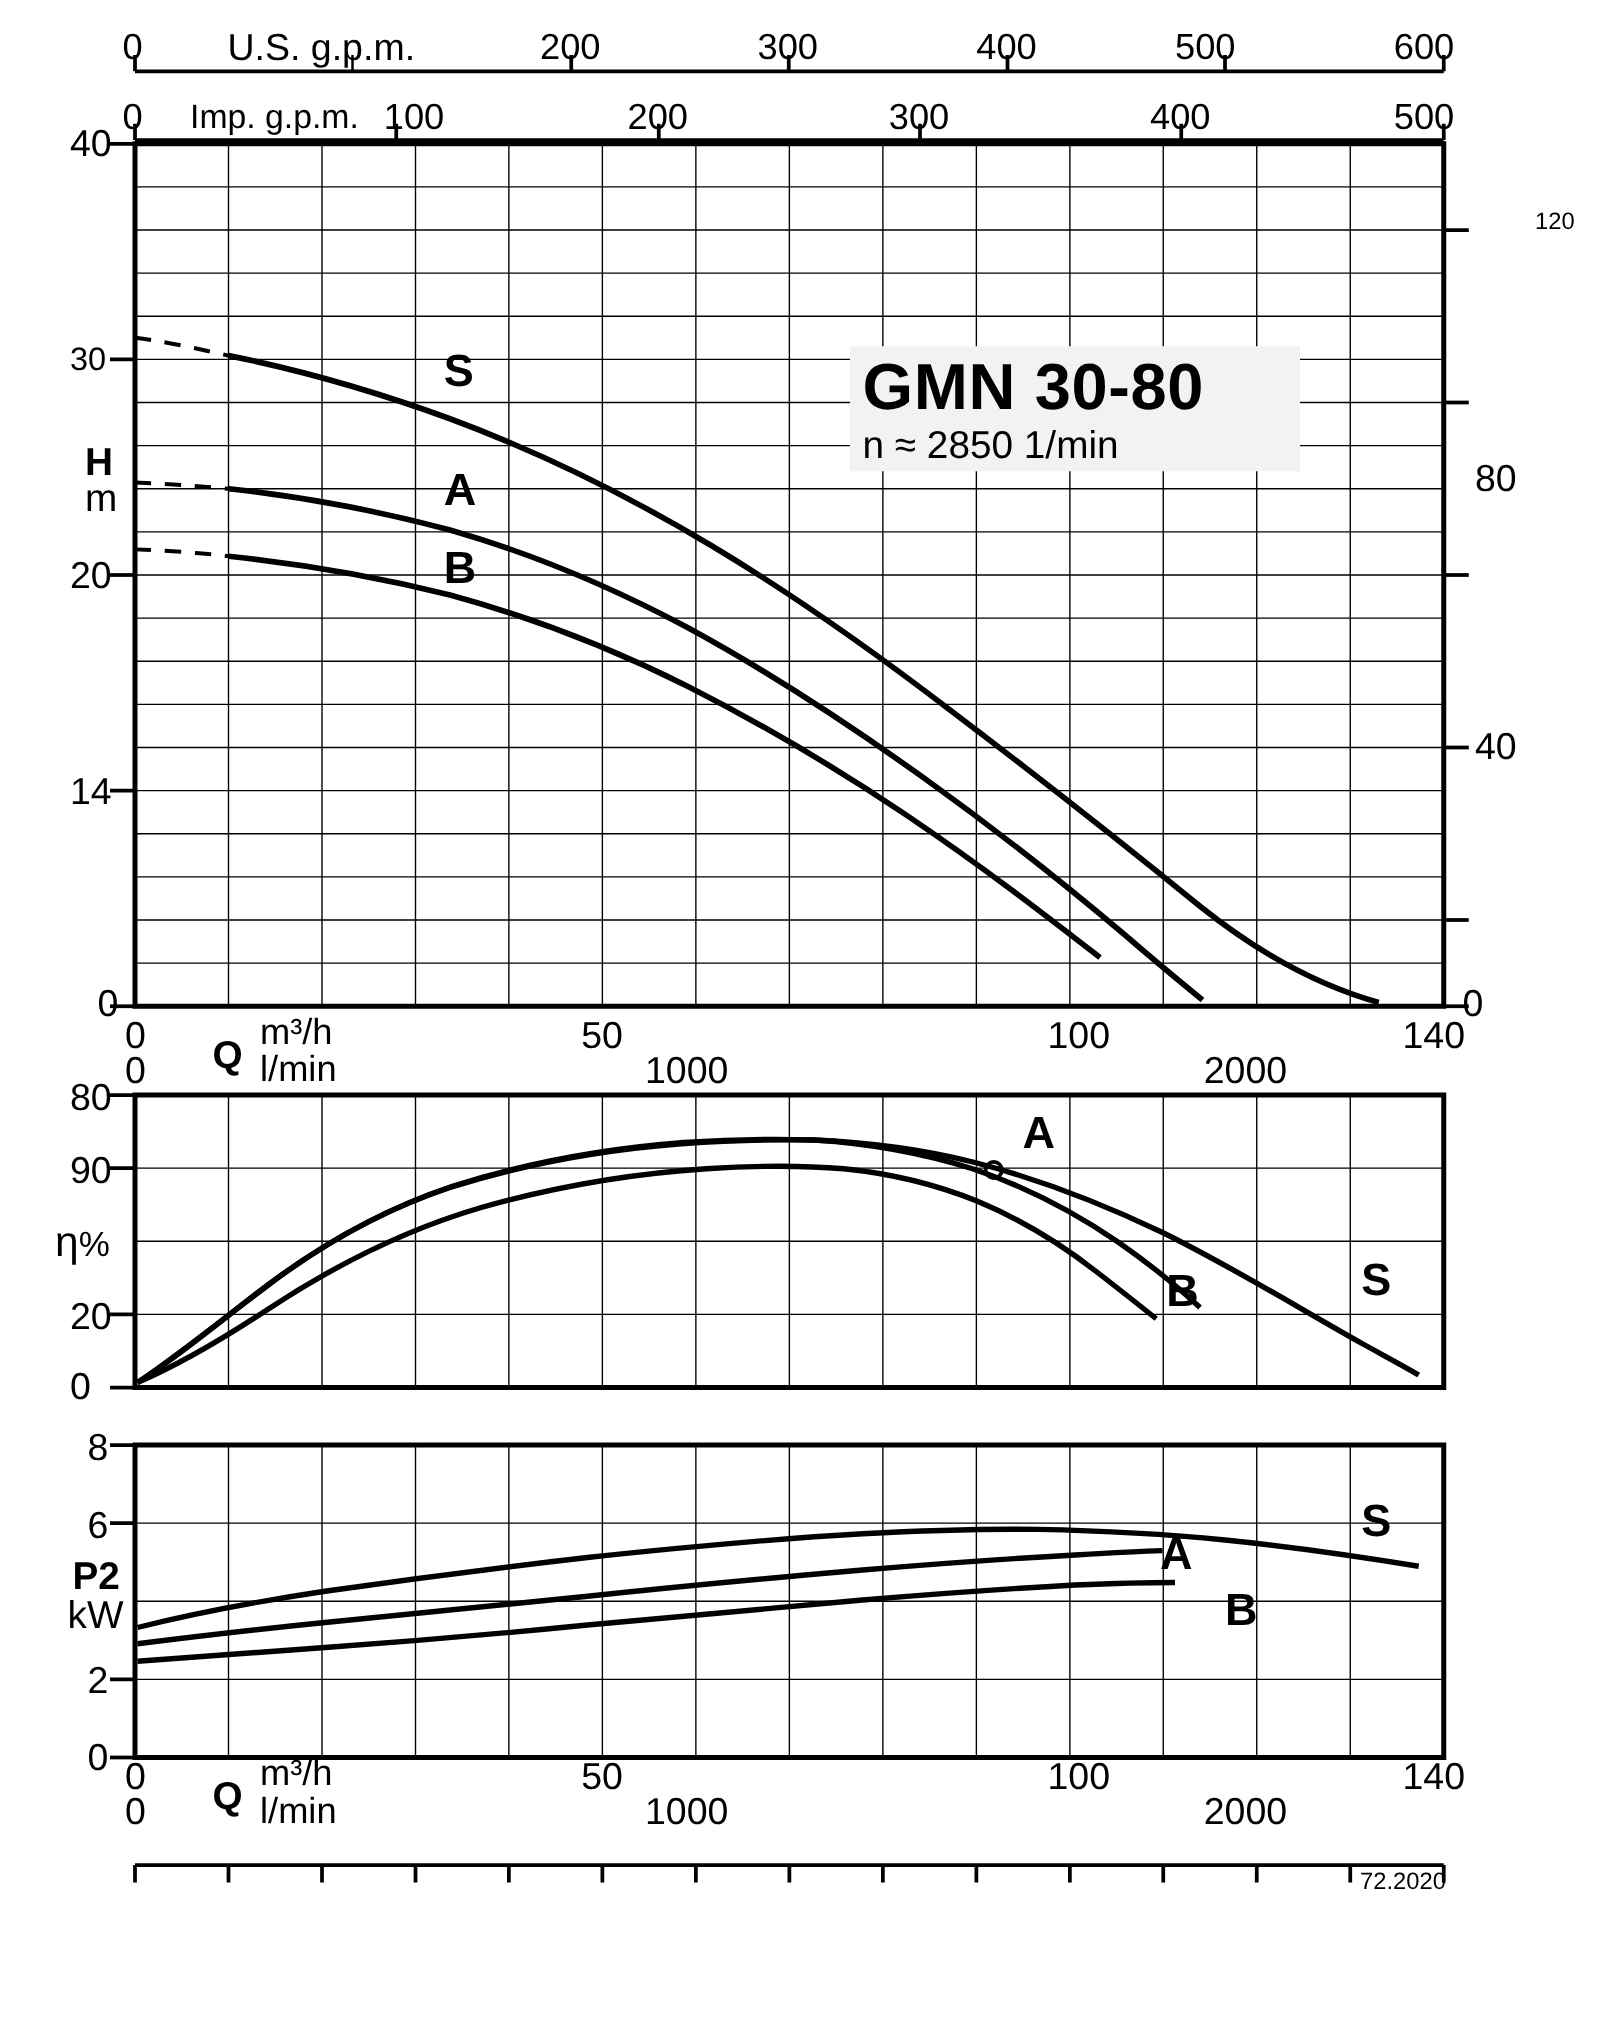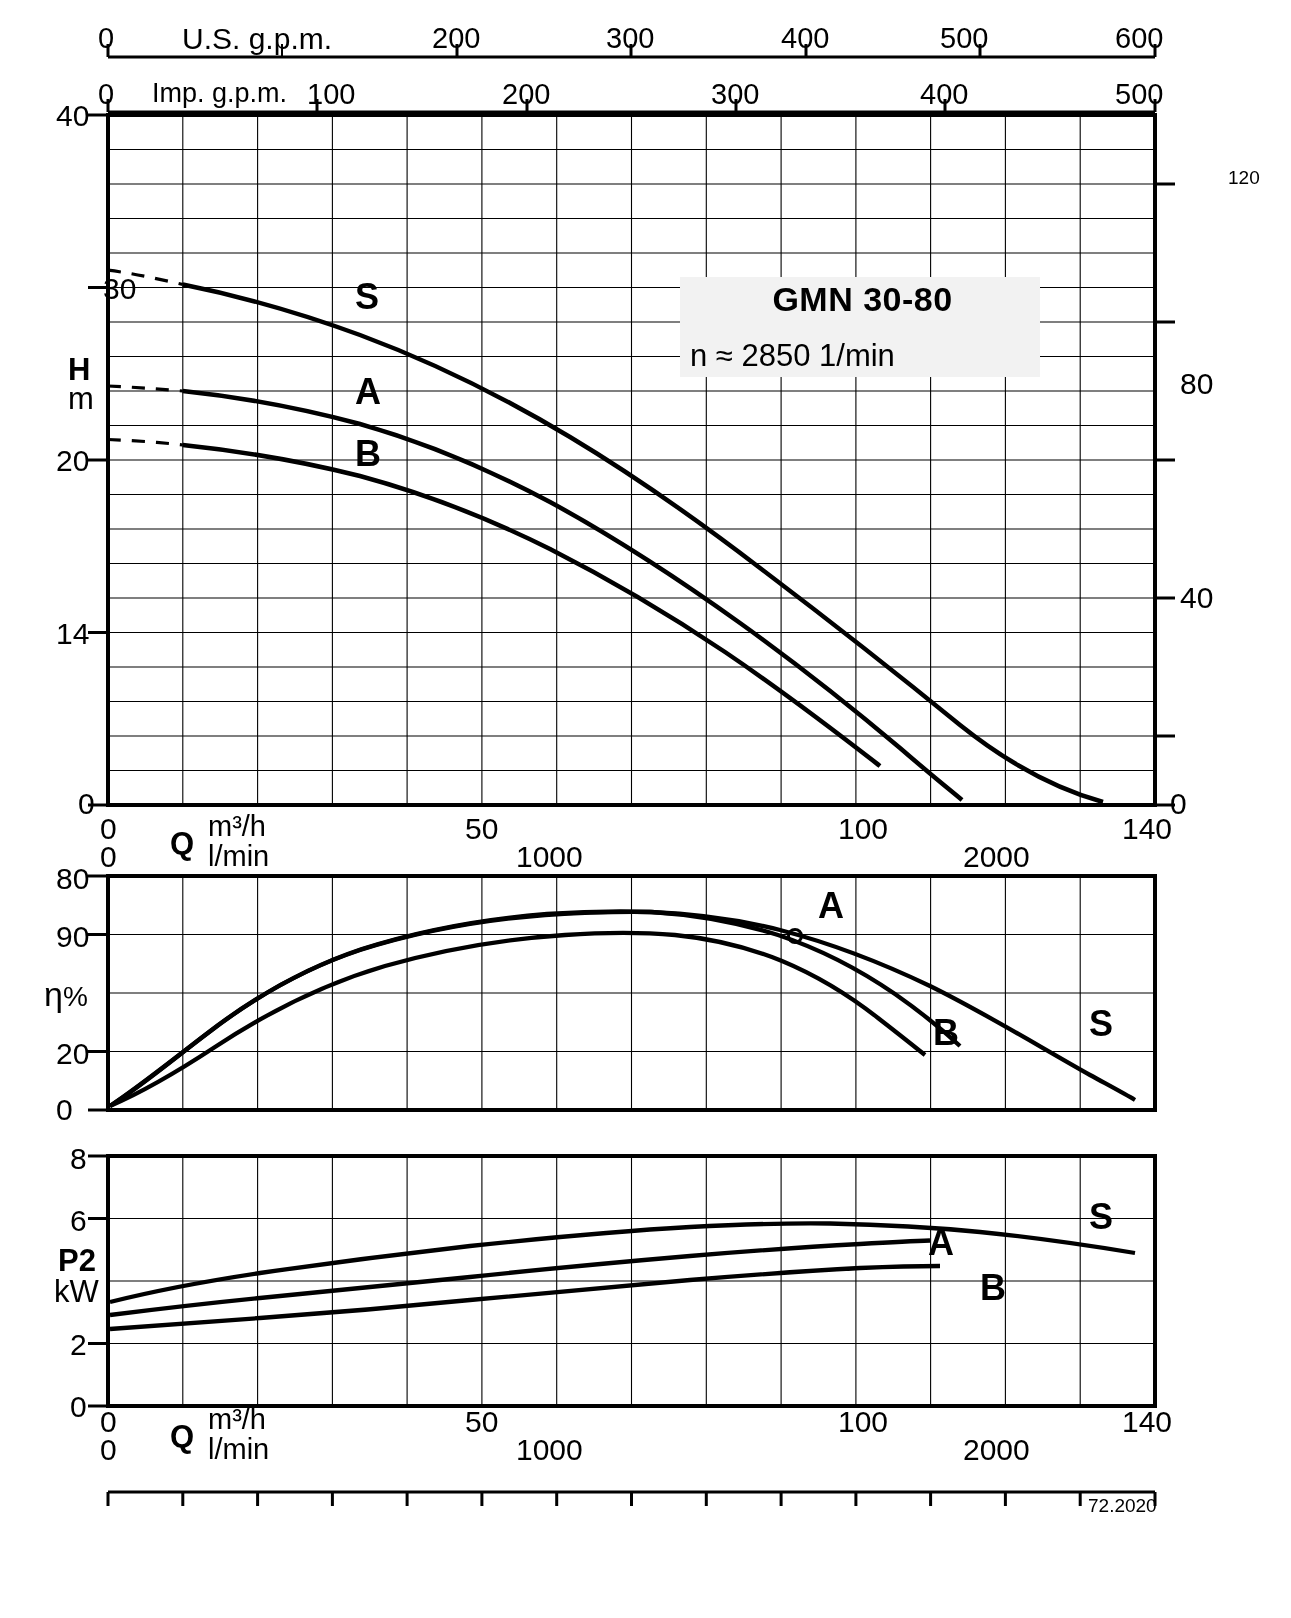--- a/index.html
+++ b/index.html
@@ -127,25 +127,25 @@
              C 930,664 950,680 962,690" fill="none" stroke="#000" stroke-width="4.5"></path>
 
     <path d="M108,329.5 C 132,330.5 158,332 182.8,335" fill="none" stroke="#000" stroke-width="3.2" stroke-dasharray="13,11"></path>
     <path d="M182.8,335 C 240,341 300,351 360,366
              C 430,385 490,409 550,439
              C 615,472 670,505 725,542
              C 790,586 840,625 880,656" fill="none" stroke="#000" stroke-width="4.5"></path>
   </svg>
 
   <div class="abs" style="left:680px;top:277px;width:360px;height:100px;background:#f2f2f2;"></div>
-  <div class="abs bold" style="left:690px;top:280px;width:345px;text-align:center;font-size:34px;letter-spacing:0.5px;">GMN 30-80</div>
+  <div class="abs bold" style="left:690px;top:280px;width:345px;text-align:left;font-size:52px;letter-spacing:0.5px;">GMN 30-80</div>
   <div class="abs" style="left:690px;top:338px;width:345px;font-size:31px;">n ≈ 2850 1/min</div>
 
   <div class="abs" style="left:56px;top:99px;font-size:30px;">40</div>
-  <div class="abs" style="left:56px;top:272px;font-size:30px;margin-left:47px;">30</div>
+  <div class="abs" style="left:56px;top:272px;font-size:26px;">30</div>
   <div class="abs" style="left:56px;top:444px;font-size:30px;">20</div>
   <div class="abs" style="left:56px;top:617px;font-size:30px;">14</div>
   <div class="abs" style="left:78px;top:787px;font-size:30px;">0</div>
 
   <div class="abs bold" style="left:68px;top:352px;font-size:31px;">H</div>
   <div class="abs" style="left:68px;top:381px;font-size:31px;">m</div>
 
   <div class="abs" style="left:1180px;top:167px;font-size:19px;margin-left:48px;">120</div>
   <div class="abs" style="left:1180px;top:367px;font-size:30px;">80</div>
   <div class="abs" style="left:1180px;top:581px;font-size:30px;">40</div>

